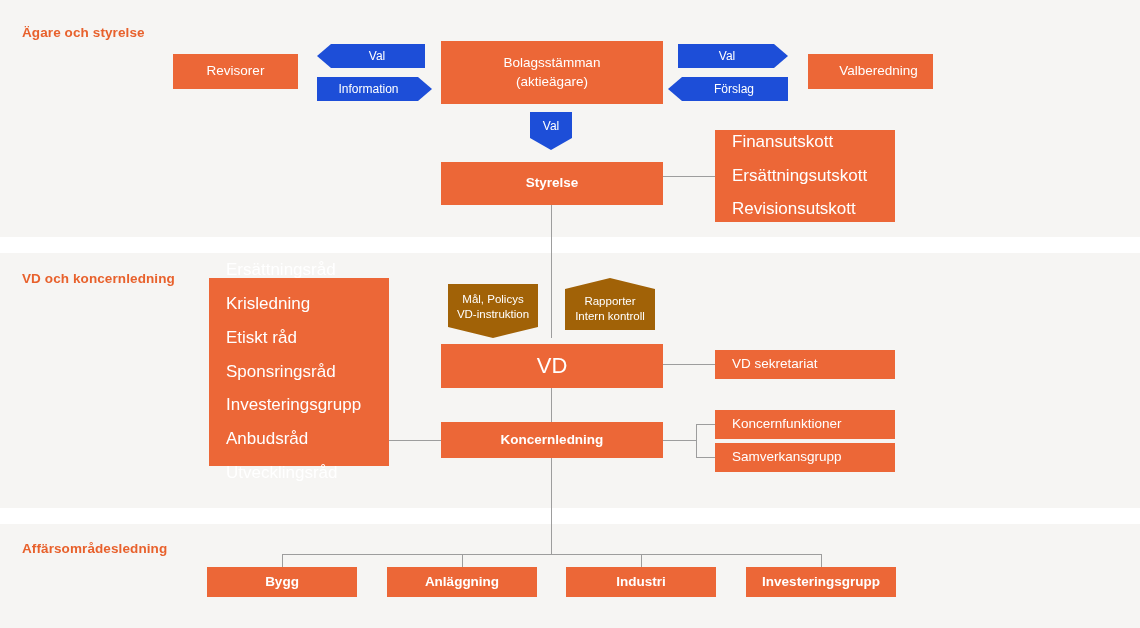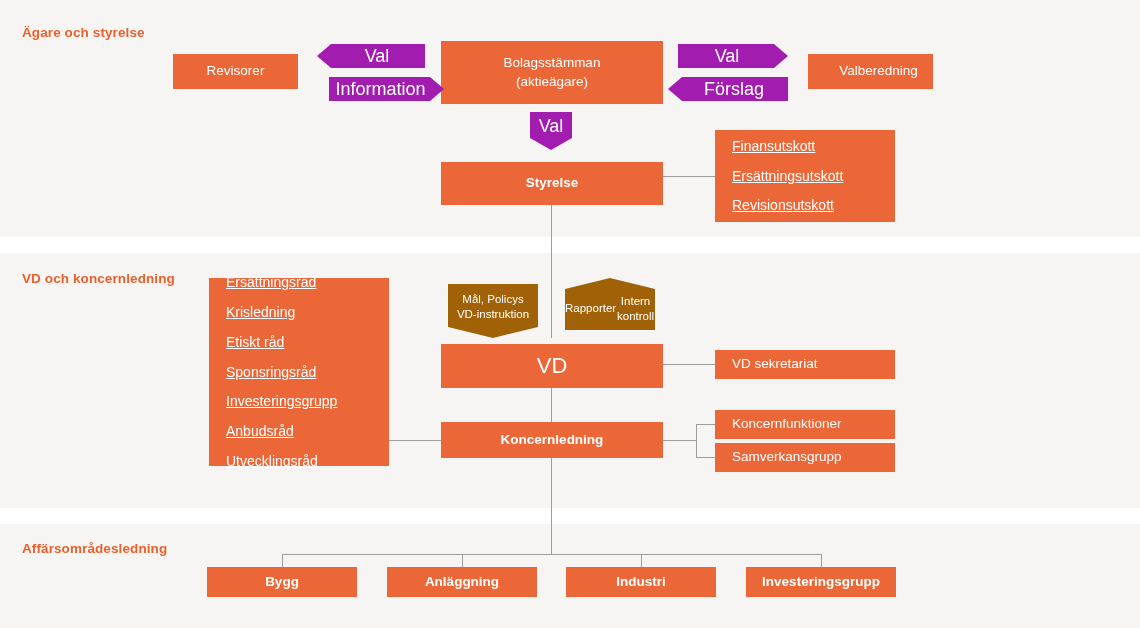--- a/index.html
+++ b/index.html
@@ -58,36 +58,36 @@
   }
   .box.bold { font-weight: bold; }
   .box.vd-big { font-size: 22px; }
   .box.stack {
     flex-direction: column;
     align-items: flex-start;
     justify-content: center;
     padding-left: 17px;
     text-align: left;
   }
-  .box.stack .row { padding: 5.5px 0; font-size: 14px; text-decoration: underline; }
+  .box.stack .row { padding: 5.5px 0; font-size: 17px; }
 
   
   .line {
     position: absolute;
     background: #9d9d9d;
   }
   .line.h { height: 1px; }
   .line.v { width: 1px; }
 
   
   .chip {
     position: absolute;
-    background: #a21caf;
+    background: #1d4ed8;
     color: #ffffff;
-    font-size: 18px;
+    font-size: 12px;
     display: flex;
     align-items: center;
     justify-content: center;
     text-align: center;
     line-height: 1.25;
     box-sizing: border-box;
   }
   .chip.right {
     clip-path: polygon(0 0, calc(100% - 14px) 0, 100% 50%, calc(100% - 14px) 100%, 0 100%);
     padding-right: 12px;
@@ -149,21 +149,21 @@
 
   <div class="box" style="left:441px; top:41px; width:222px; height:63px; flex-direction:column;">
     <span>Bolagsstämman</span>
     <span>(aktieägare)</span>
   </div>
 
   <div class="box" style="left:808px; top:54px; width:125px; height:35px;padding-left:16px;">Valberedning</div>
 
   <div class="chip left" style="left:317px; top:44px; width:108px; height:24px;">Val</div>
 
-  <div class="chip right" style="left:317px; top:77px; width:115px; height:24px;margin-left:12px;">Information</div>
+  <div class="chip right" style="left:317px; top:77px; width:115px; height:24px;">Information</div>
 
   <div class="chip right" style="left:678px; top:44px; width:110px; height:24px;">Val</div>
 
   <div class="chip left" style="left:668px; top:77px; width:120px; height:24px;">Förslag</div>
 
   <div class="chip down" style="left:530px; top:112px; width:42px; height:38px;">Val</div>
 
   <div class="box bold" style="left:441px; top:162px; width:222px; height:43px;">Styrelse</div>
 
   <div class="box stack" style="left:715px; top:130px; width:180px; height:92px;">
@@ -182,21 +182,21 @@
     <span class="row">Investeringsgrupp</span>
     <span class="row">Anbudsråd</span>
     <span class="row">Utvecklingsråd</span>
   </div>
 
   <div class="chip teal down small" style="left:448px; top:284px; width:90px; height:54px; flex-direction:column;">
     <span class="ln">Mål, Policys</span>
     <span class="ln">VD-instruktion</span>
   </div>
 
-  <div class="chip teal up small" style="left:565px; top:278px; width:90px; height:52px; flex-direction:row;">
+  <div class="chip teal up small" style="left:565px; top:278px; width:90px; height:52px; flex-direction:column;">
     <span class="ln">Rapporter</span>
     <span class="ln">Intern kontroll</span>
   </div>
 
   <div class="box vd-big" style="left:441px; top:344px; width:222px; height:44px;">VD</div>
 
   <div class="box left-align" style="left:715px; top:350px; width:180px; height:29px;">VD sekretariat</div>
 
   <div class="box left-align" style="left:715px; top:410px; width:180px; height:29px;">Koncernfunktioner</div>
 

